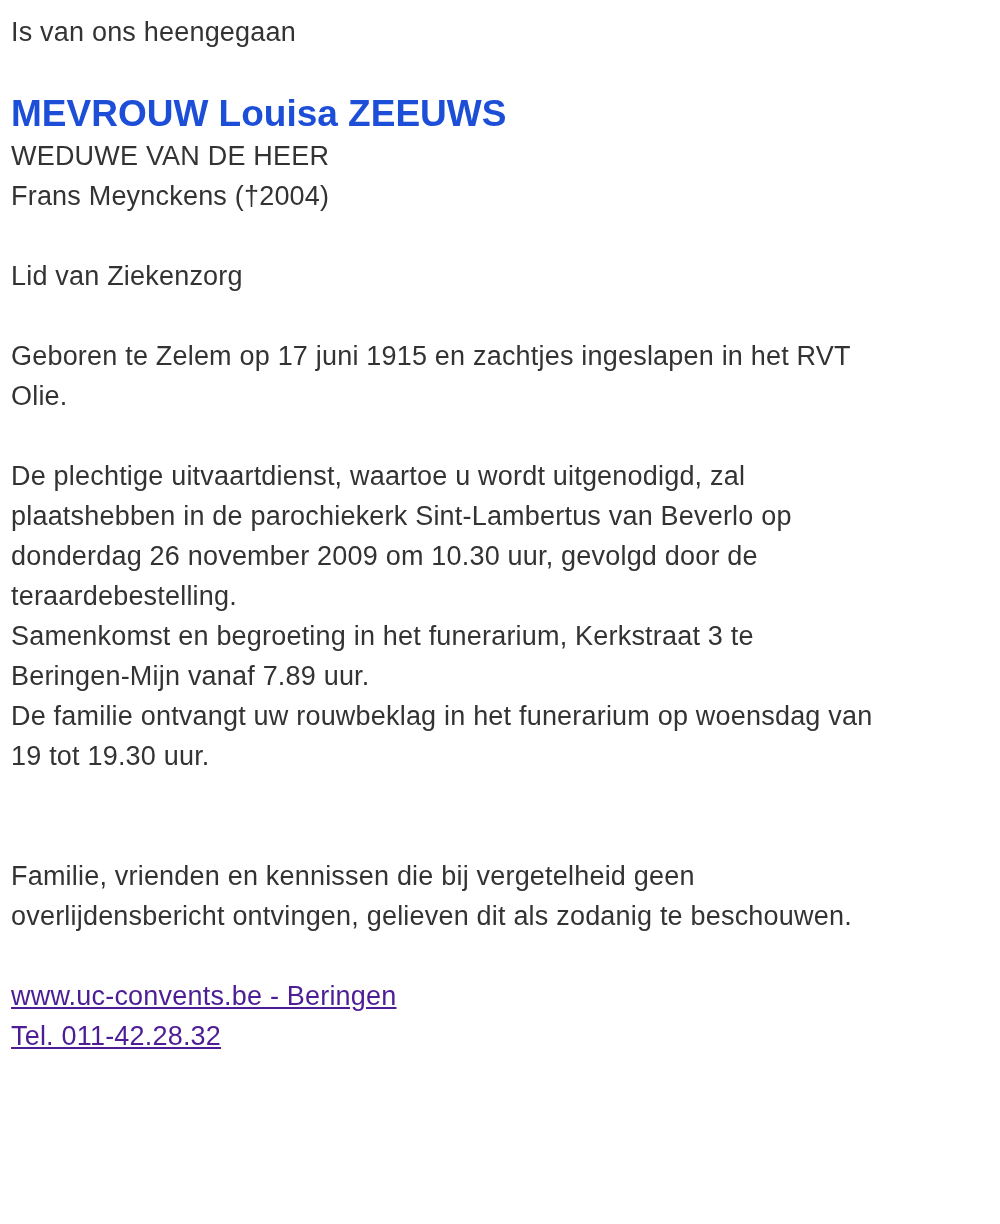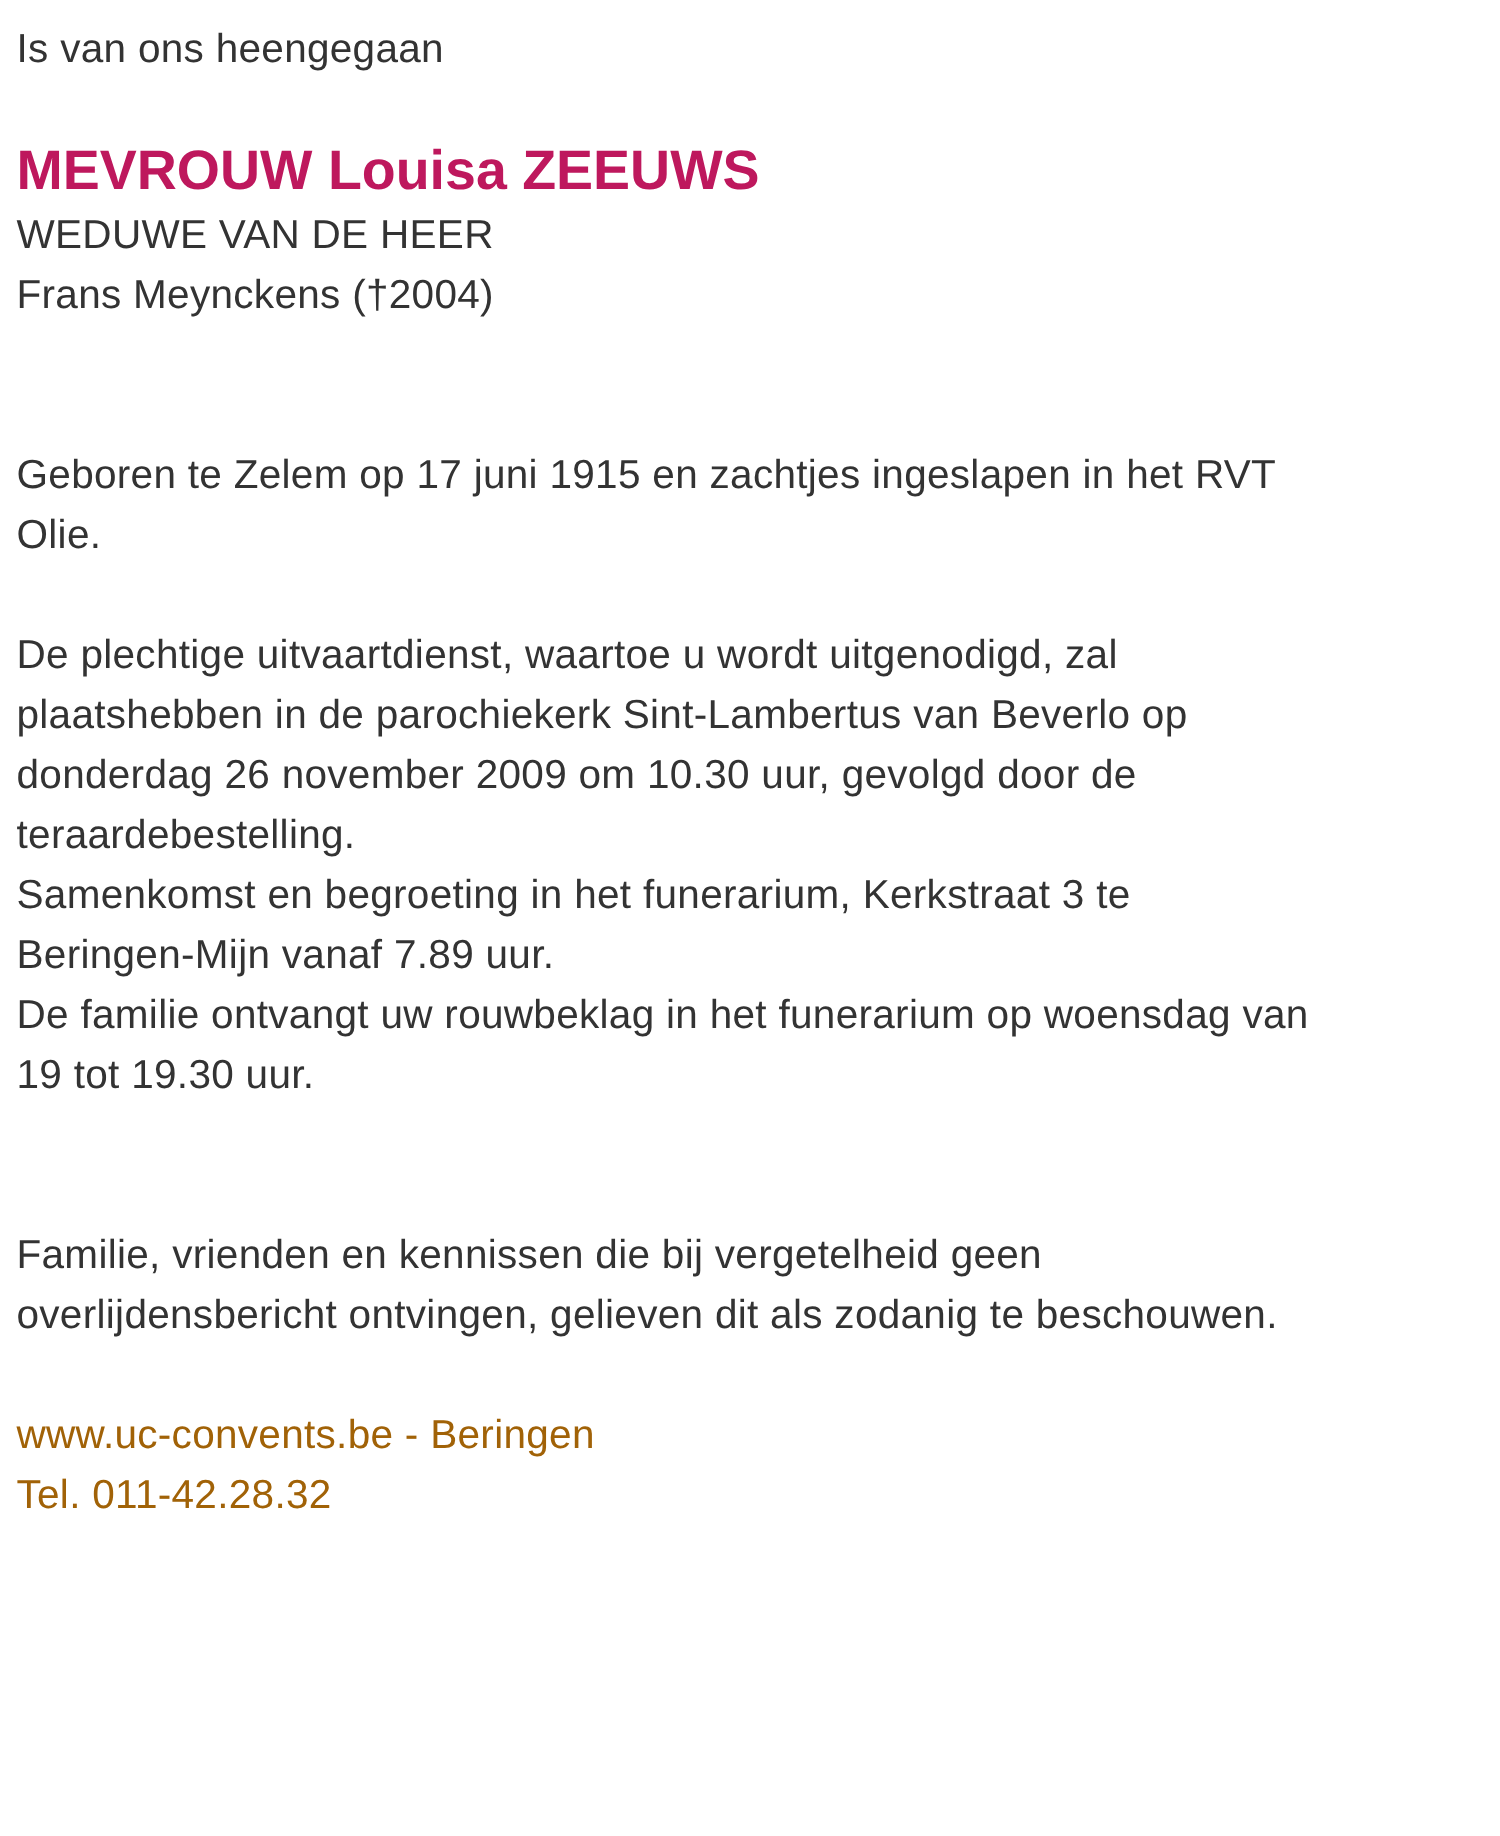--- a/index.html
+++ b/index.html
@@ -24,41 +24,43 @@
     white-space: nowrap;
   }
   .spacer {
     height: 40px;
   }
   .deceased-name {
     font-size: 37px;
     font-weight: 700;
     line-height: 44px;
     letter-spacing: 0px;
-    color: #be185d;
+    color: #1d4ed8;
   }
   .muted {
-    color: #a16207;
+    color: #4c1d95;
+    text-decoration: underline;
   }
 </style>
 </head>
 <body>
 
 <div class="page">
 
   <div class="line">Is van ons heengegaan</div>
 
   <div class="spacer"></div>
 
   <div class="line deceased-name">MEVROUW Louisa ZEEUWS</div>
   <div class="line">WEDUWE VAN DE HEER</div>
   <div class="line">Frans Meynckens (†2004)</div>
 
   <div class="spacer"></div>
 
+  <div class="line">Lid van Ziekenzorg</div>
 
   <div class="spacer"></div>
 
   <div>
     <div class="line">Geboren te Zelem op 17 juni 1915 en zachtjes ingeslapen in het RVT</div>
     <div class="line">Olie.</div>
   </div>
 
   <div class="spacer"></div>
 

